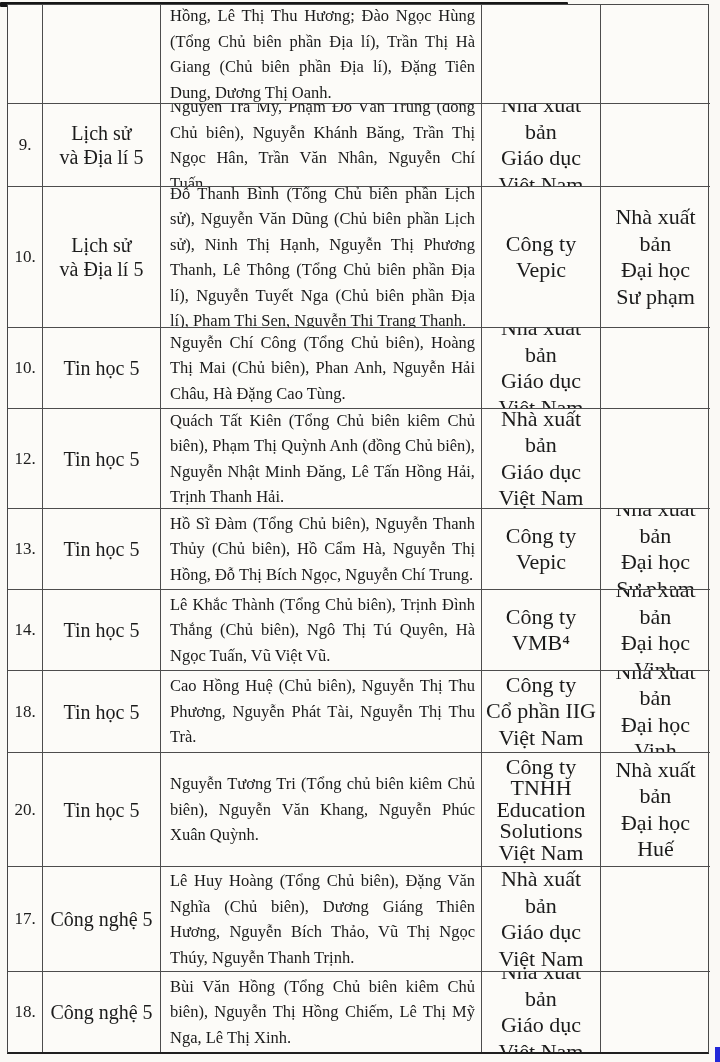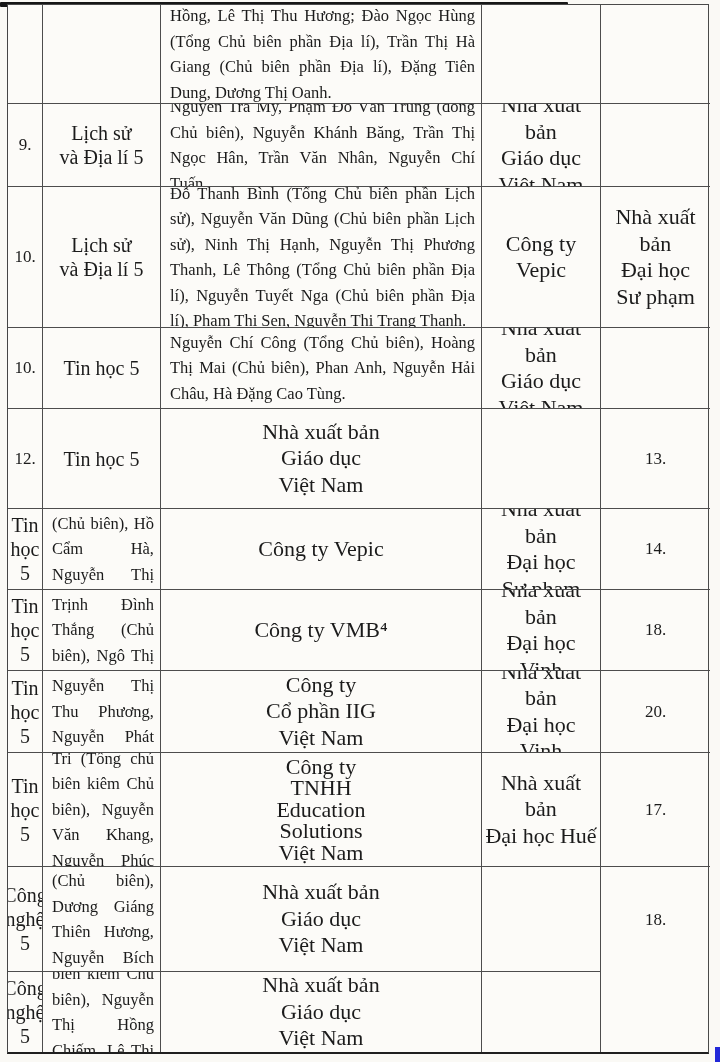--- a/index.html
+++ b/index.html
@@ -98,20 +98,23 @@
   <div class="cell c3">
       <div class="jt">Nguyễn Chí Công (Tổng Chủ biên), Hoàng Thị Mai (Chủ biên), Phan Anh, Nguyễn Hải Châu, Hà Đặng Cao Tùng.</div>
     </div>
   <div class="cell c4">Nhà xuất bản
 Giáo dục
 Việt Nam</div>
   <div class="cell c5"></div>
 
   <div class="cell c1">12.</div>
   <div class="cell c2">Tin học 5</div>
+  <div class="cell c3">
+      <div class="jt">Quách Tất Kiên (Tổng Chủ biên kiêm Chủ biên), Phạm Thị Quỳnh Anh (đồng Chủ biên), Nguyễn Nhật Minh Đăng, Lê Tấn Hồng Hải, Trịnh Thanh Hải.</div>
+    </div>
   <div class="cell c4">Nhà xuất bản
 Giáo dục
 Việt Nam</div>
   <div class="cell c5"></div>
 
   <div class="cell c1">13.</div>
   <div class="cell c2">Tin học 5</div>
   <div class="cell c3">
       <div class="jt">Hồ Sĩ Đàm (Tổng Chủ biên), Nguyễn Thanh Thủy (Chủ biên), Hồ Cẩm Hà, Nguyễn Thị Hồng, Đỗ Thị Bích Ngọc, Nguyễn Chí Trung.</div>
     </div>

